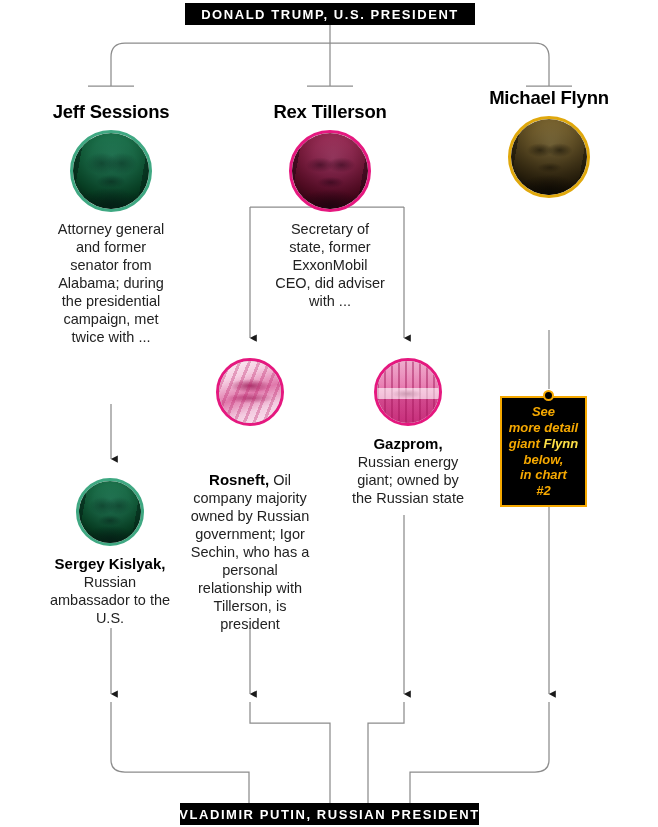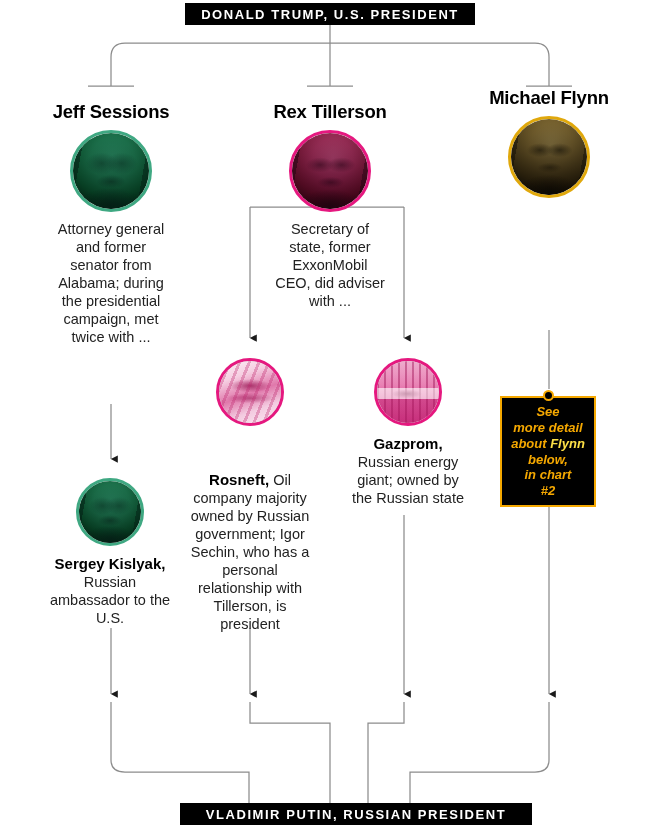--- a/index.html
+++ b/index.html
@@ -19,21 +19,21 @@
     background:#000000;
     color:#ffffff;
     font-weight:bold;
     letter-spacing:1.55px;
     font-size:13px;
     display:flex;align-items:center;justify-content:center;
     z-index:6;
     white-space:nowrap;
   }
   #banner-top{left:185px;top:3px;width:290px;height:22px;}
-  #banner-bottom{left:180px;top:803px;width:352px;height:22px;}
+  #banner-bottom{left:180px;top:803px;width:299px;height:22px;}
 
   
   #wires{position:absolute;left:0;top:0;width:658px;height:827px;z-index:1;}
 
   
   .node{position:absolute;text-align:center;z-index:3;}
   .node .name{
     font-weight:bold;
     font-size:18.5px;
     letter-spacing:-0.2px;
@@ -129,21 +129,21 @@
     content:"";position:absolute;inset:0;border-radius:50%;
     background:
       linear-gradient(180deg, rgba(215,45,130,.25) 0 44%, rgba(255,255,255,.55) 44% 62%, rgba(190,30,110,.45) 62% 100%),
       radial-gradient(ellipse 34% 10% at 48% 53%, rgba(120,10,62,.8), transparent 72%),
       repeating-linear-gradient(90deg, rgba(140,12,72,.45) 0 2px, transparent 2px 7px);
     background-blend-mode:normal,normal,multiply;
   }
 
   
   #callout{
-    position:absolute;left:500px;top:396px;width:96px;height:111px;
+    position:absolute;left:500px;top:396px;width:87px;height:111px;
     background:#000;
     border:2px solid #F5A800;
     z-index:4;
     display:flex;align-items:center;justify-content:center;
     box-sizing:border-box;
   }
   #callout .ctext{
     color:#F5A800;
     font-weight:bold;font-style:italic;
     font-size:13px;line-height:1.22;
@@ -257,20 +257,20 @@
       <span class="ent-name">Sergey Kislyak,</span>
       <span>Russian ambassador to the U.S.</span>
     </div>
   </div>
 
   <div id="callout-dot"></div>
   <div id="callout">
     <div class="ctext">
       <span>See</span><br>
       <span>more detail</span><br>
-      <span>about </span><span class="hl">Flynn</span><br>
+      <span>giant </span><span class="hl">Flynn</span><br>
       <span>below,</span><br>
       <span>in chart</span><br>
       <span>#2</span>
     </div>
   </div>
 
 </div>
 
 </body></html>

